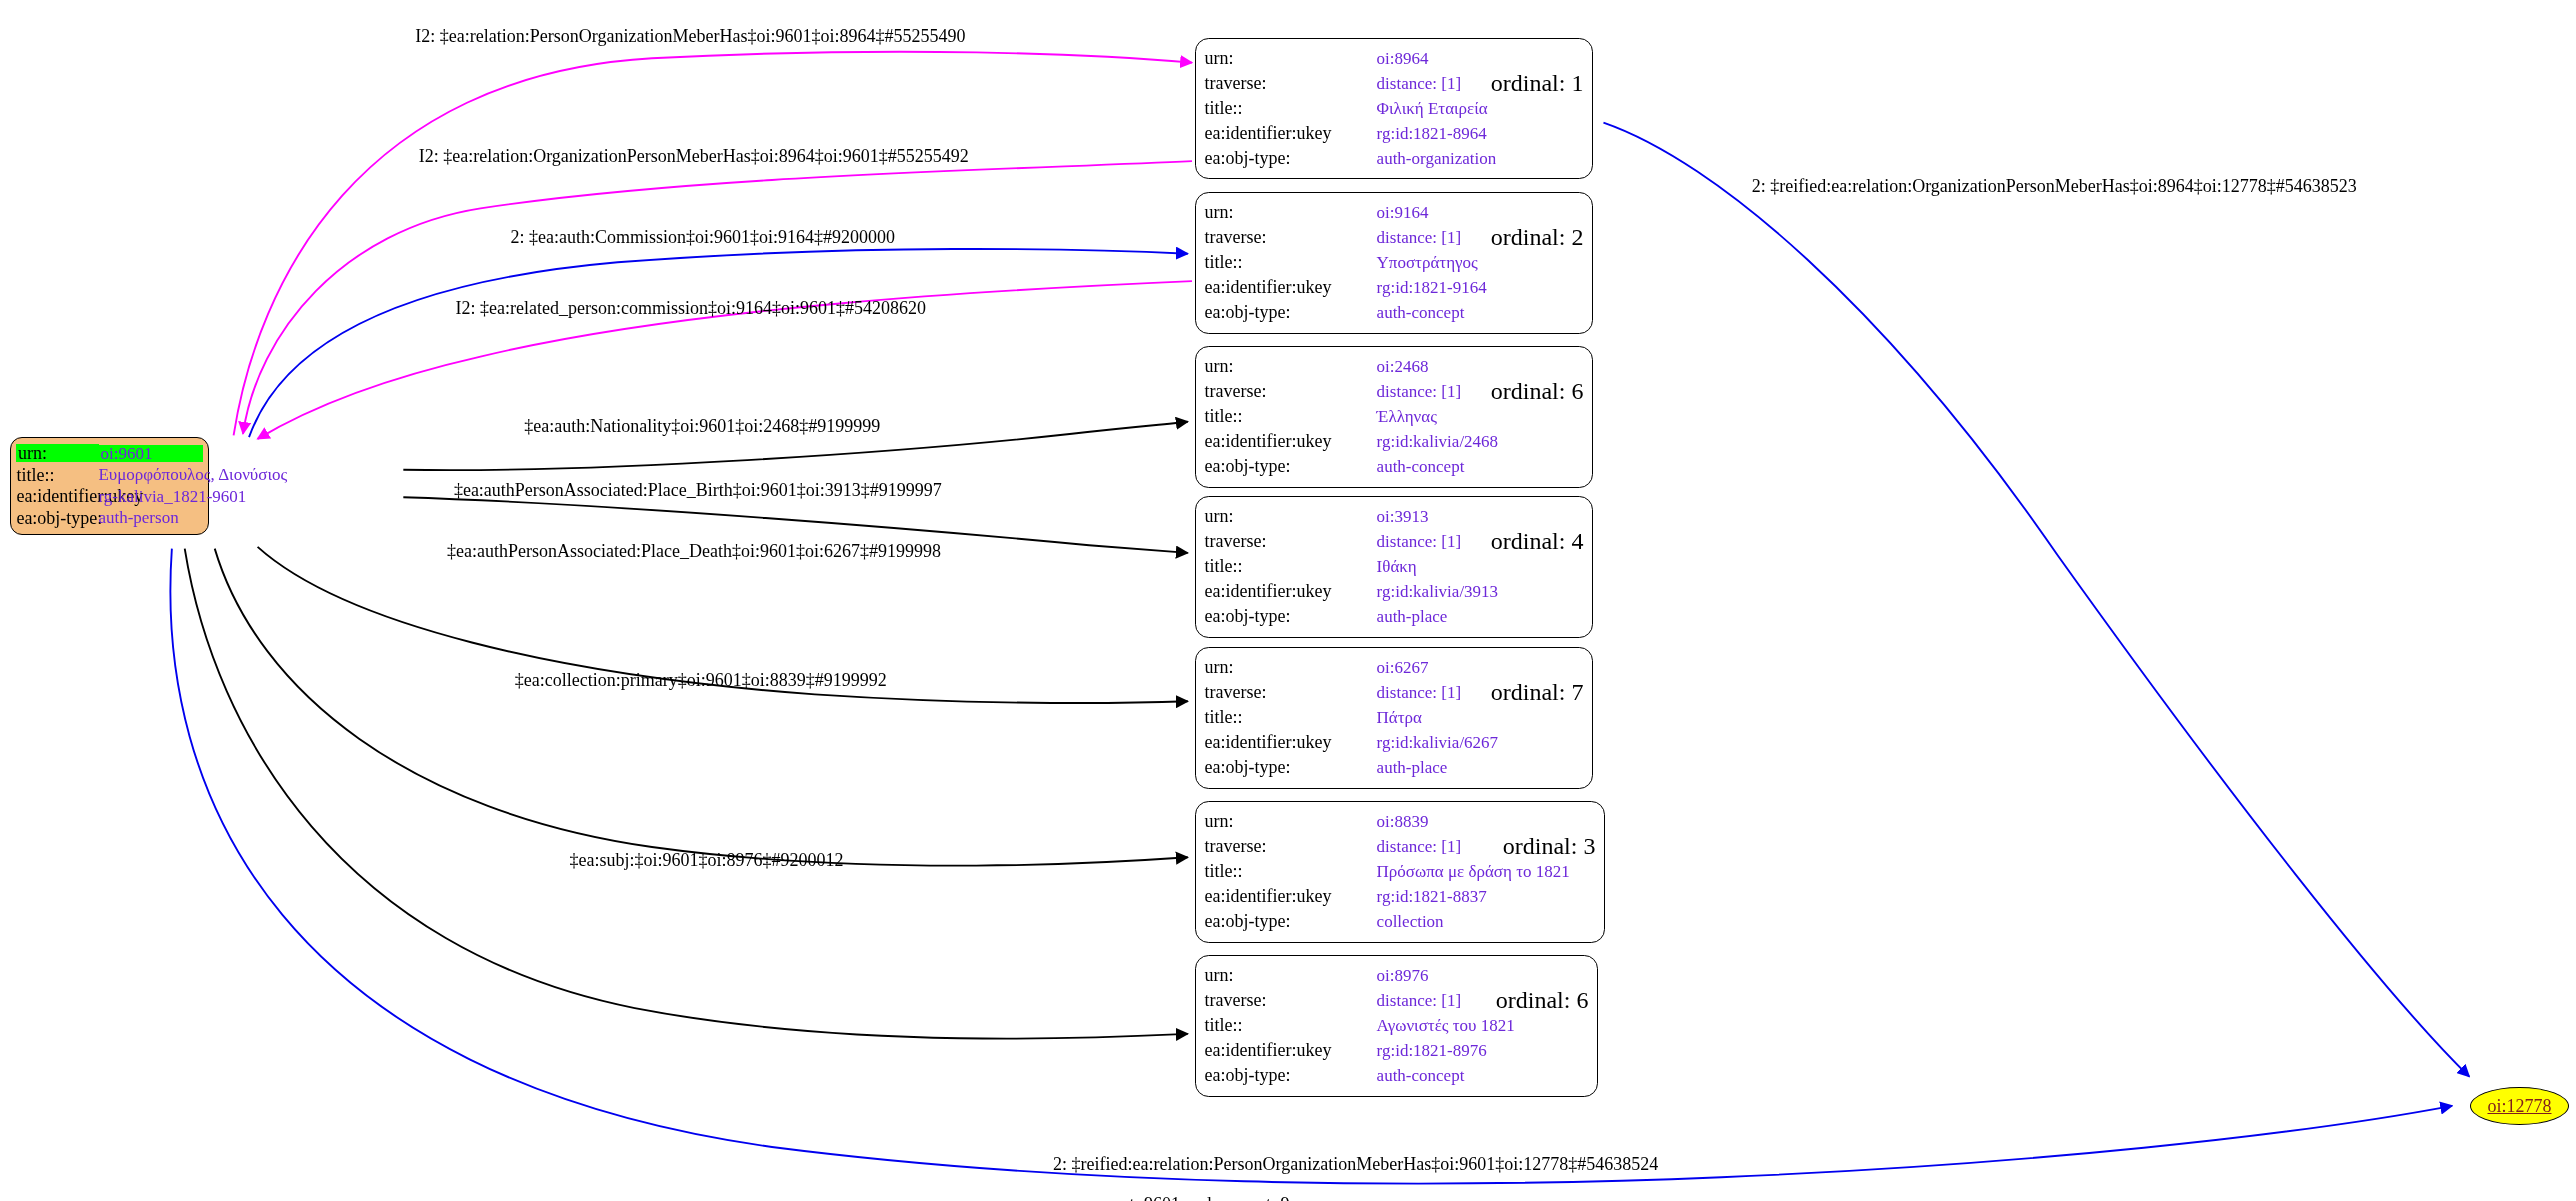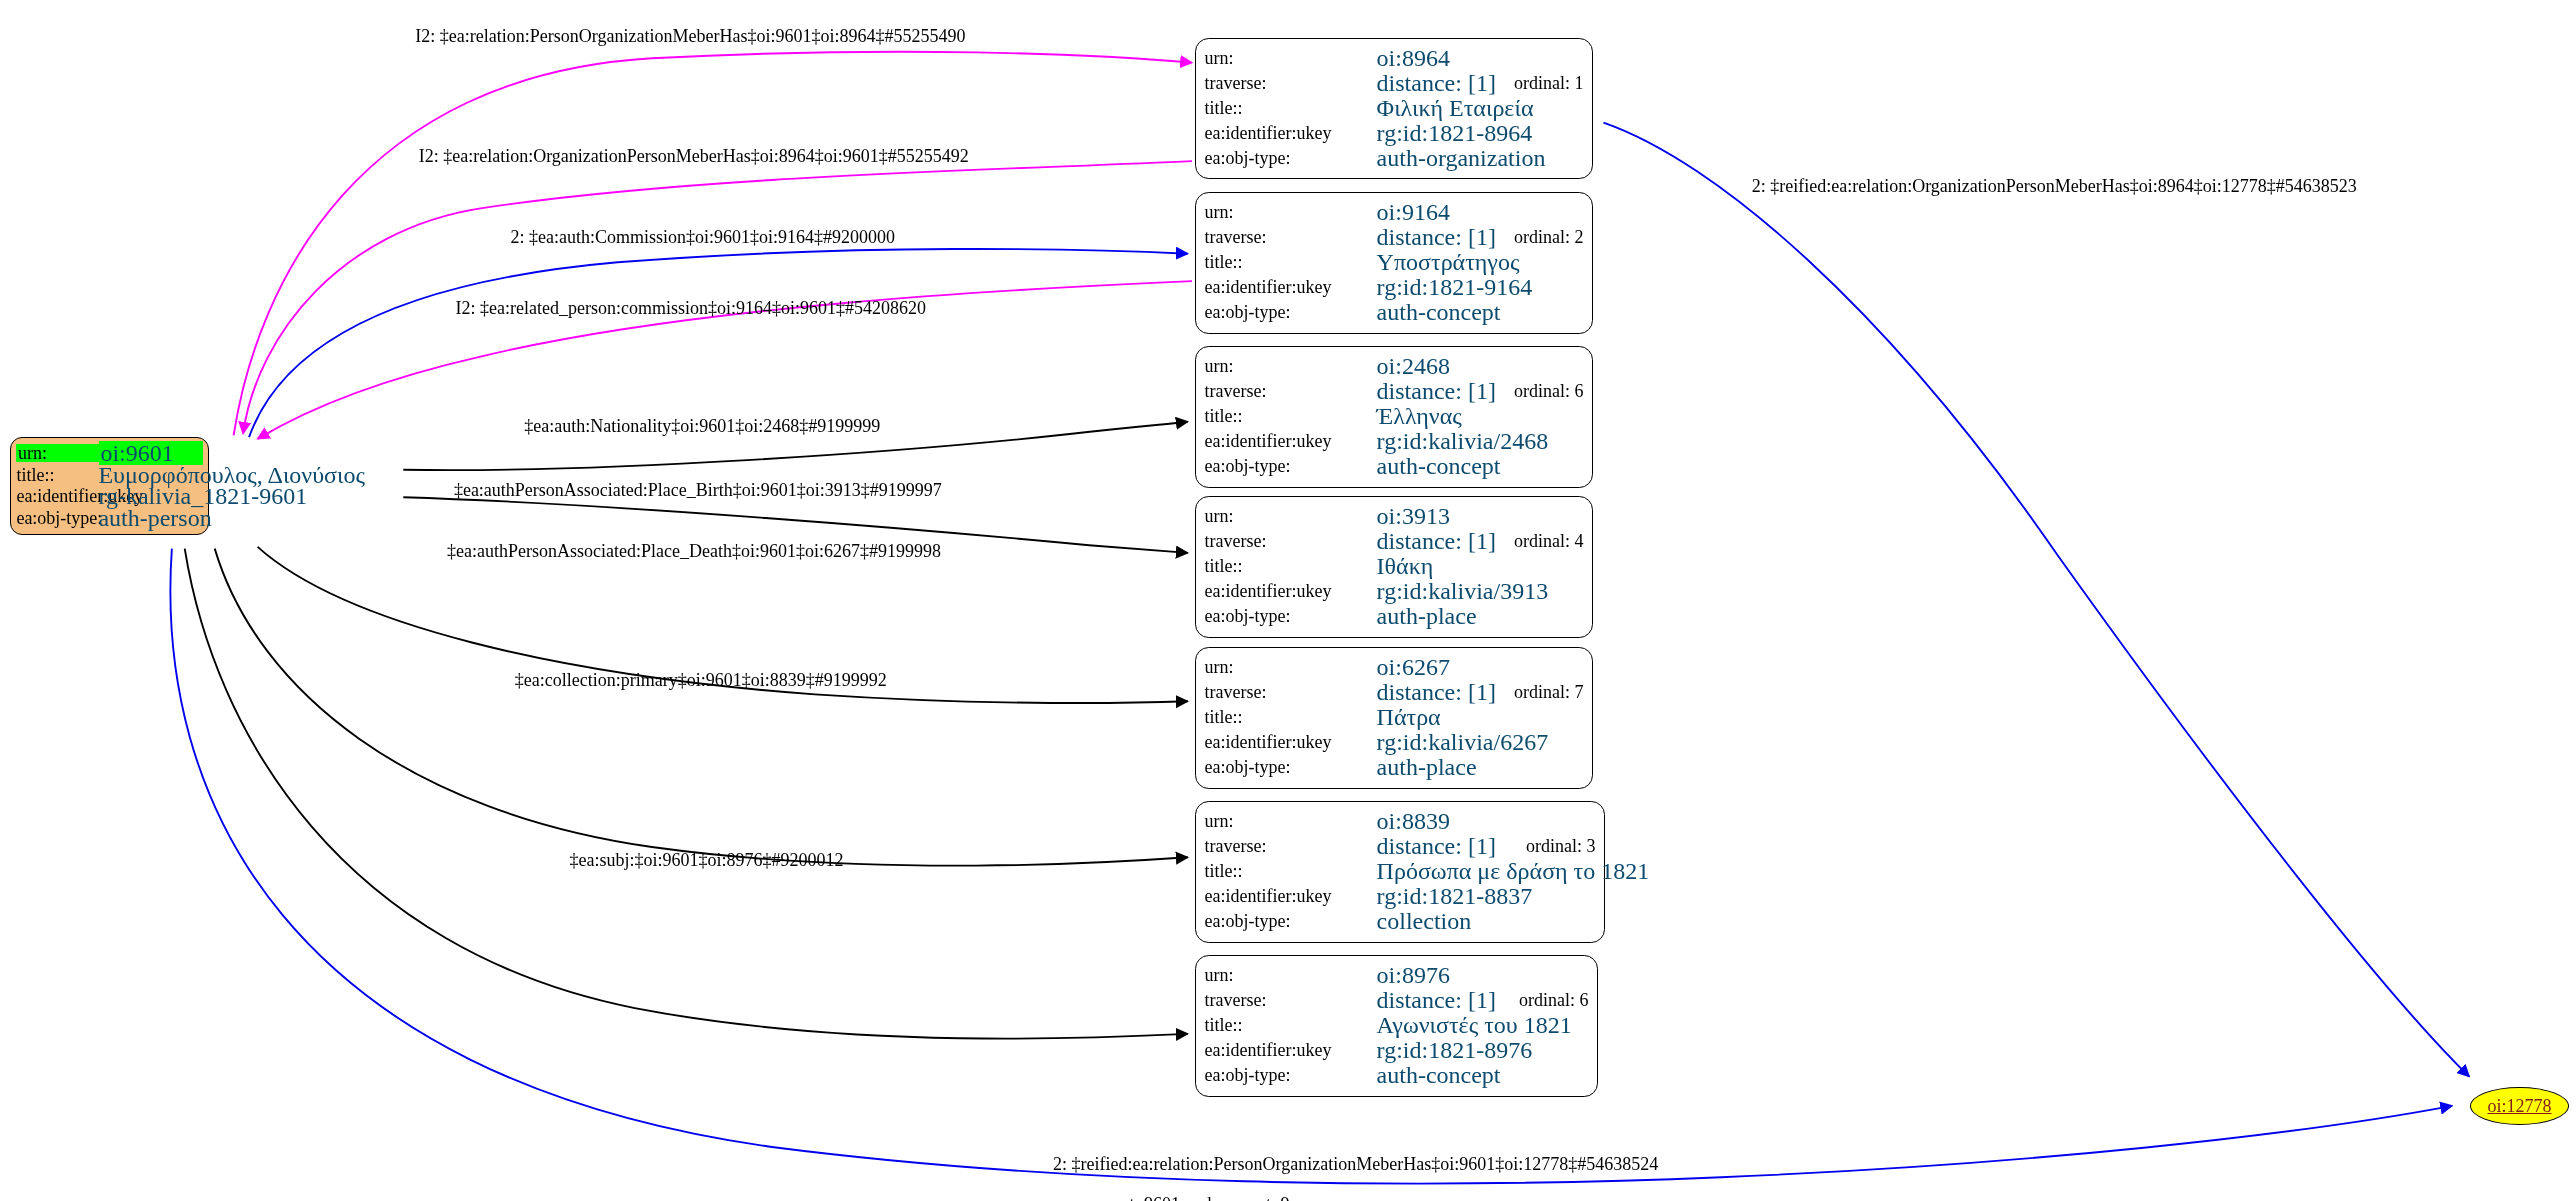--- a/index.html
+++ b/index.html
@@ -59,27 +59,27 @@
     height: 25px;
   }
   .root-node .rec-row { height: 21.4px; }
   .rec-key {
     font-size: 18px;
     color: #000000;
     flex: 0 0 auto;
     white-space: nowrap;
   }
   .rec-val {
-    font-size: 24px;
-    color: #0c4a6e;
+    font-size: 17px;
+    color: #6d28d9;
     white-space: nowrap;
   }
   .detail-node .rec-key { width: 172px; }
   .detail-node .rec-val { width: 189px; }
-  .rec-val-2 { font-size: 18px; color: #000000; white-space: nowrap; }
+  .rec-val-2 { font-size: 24px; color: #000000; white-space: nowrap; }
   .root-node .rec-key { width: 82px; }
   .root-node .rec-val { width: 129px; }
   .rec-row.highlight .rec-key,
   .rec-row.highlight .rec-val {
     background: #00ff00;
   }
   .rec-row.highlight {
     height: 22px;
   }
   .rec-row.highlight .rec-key {

